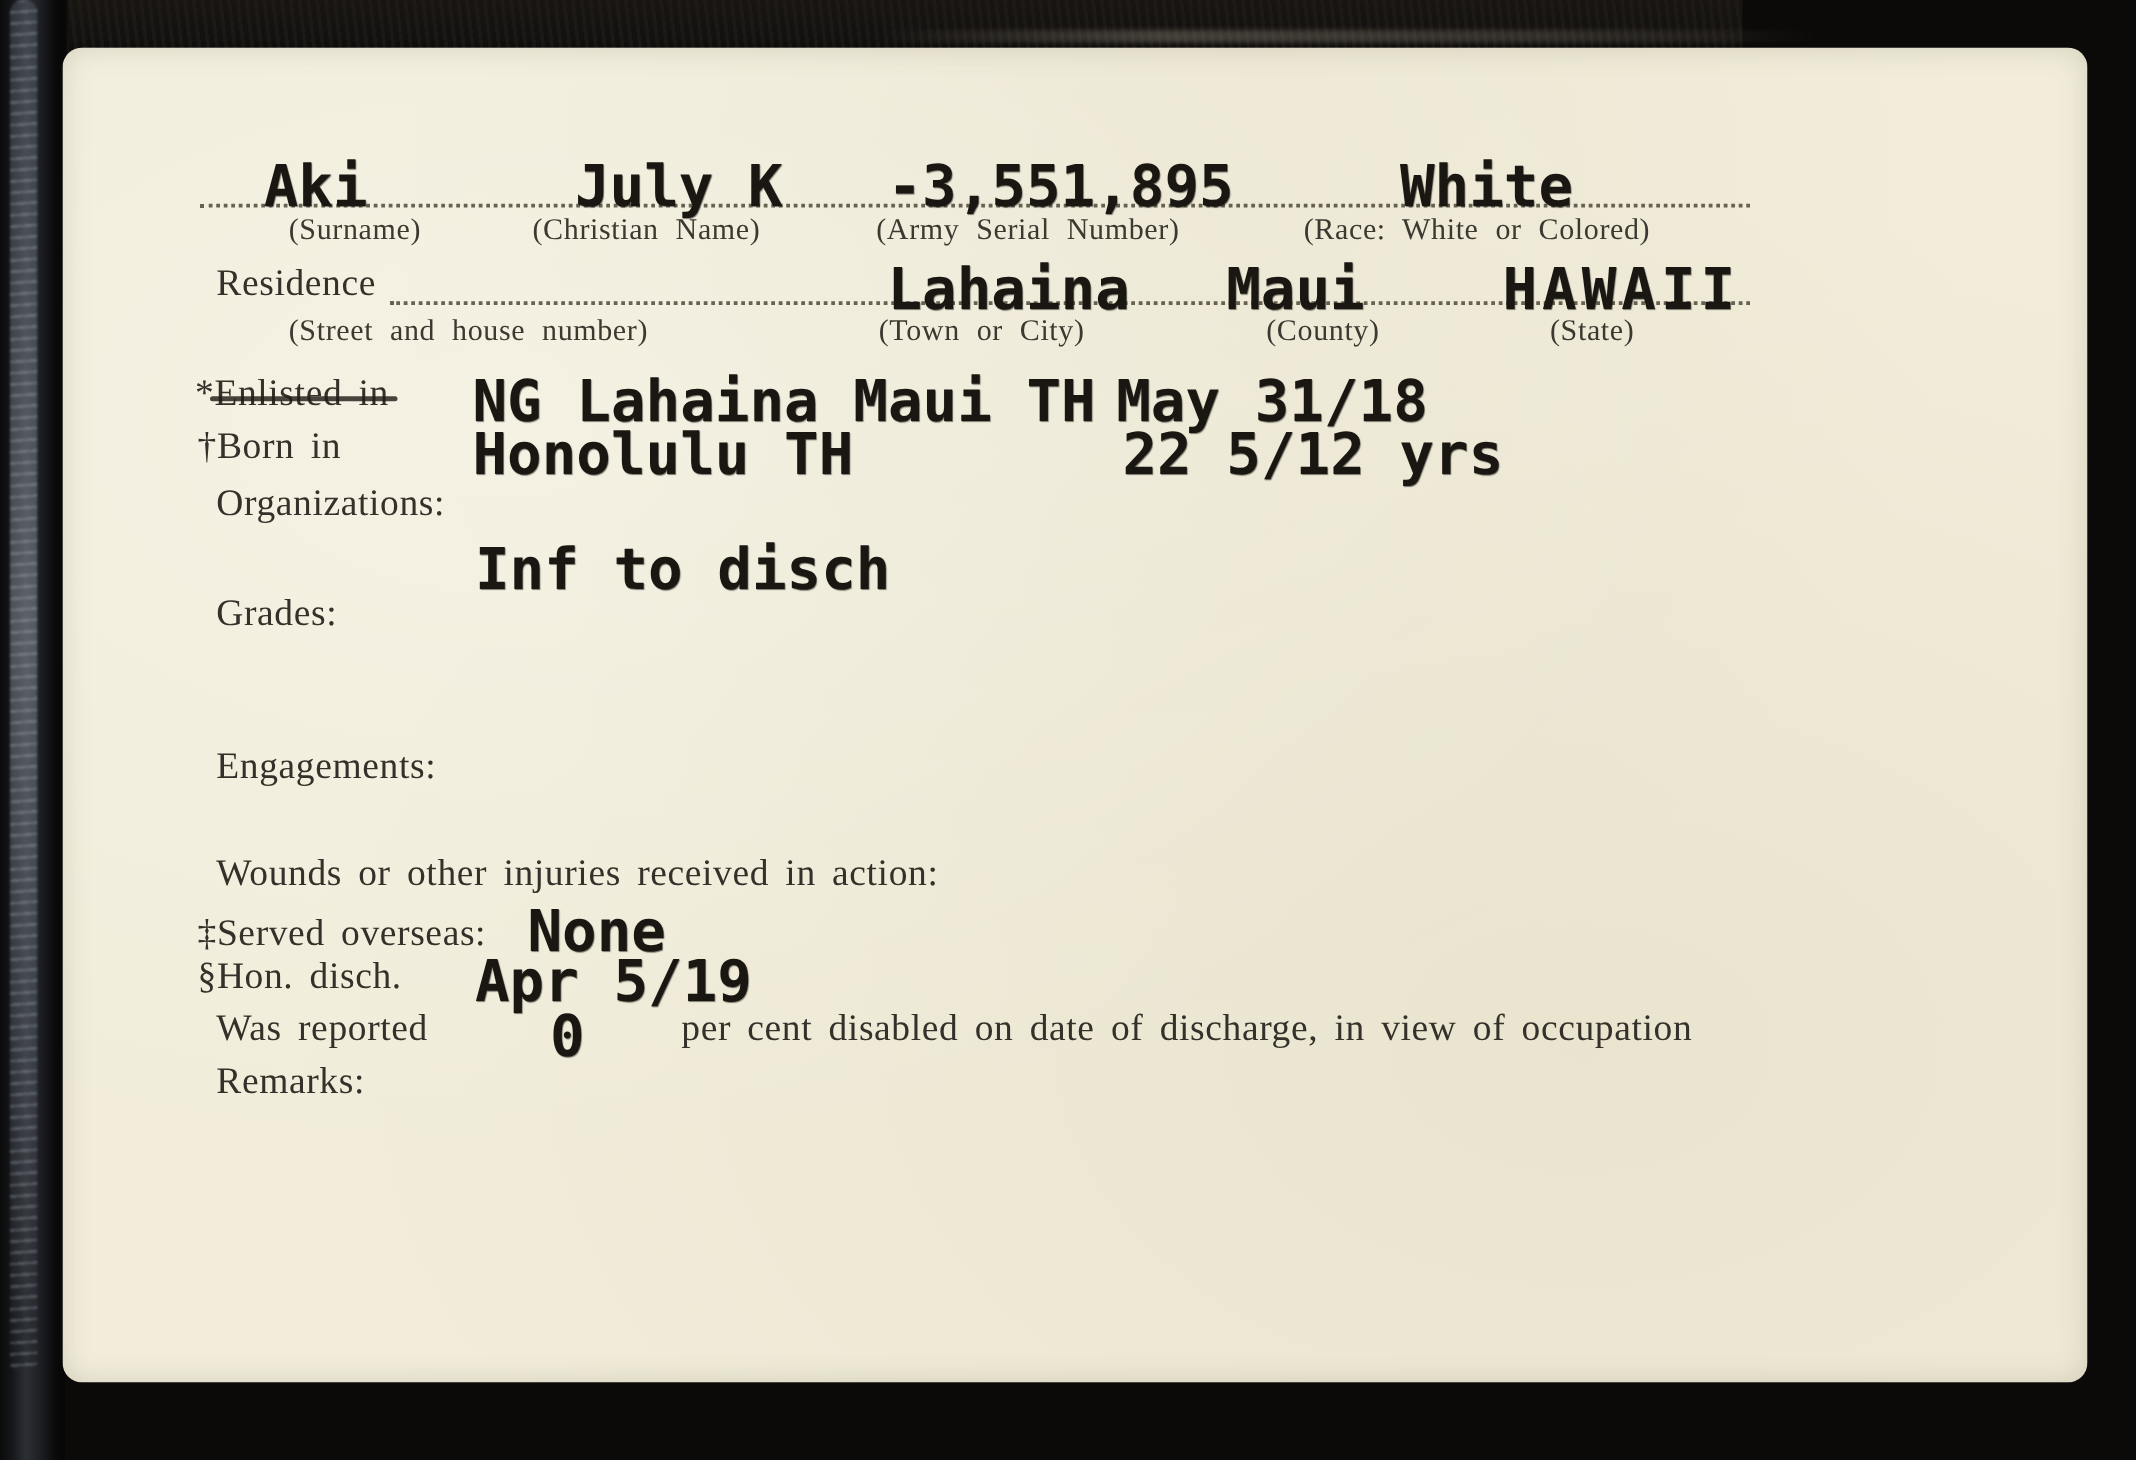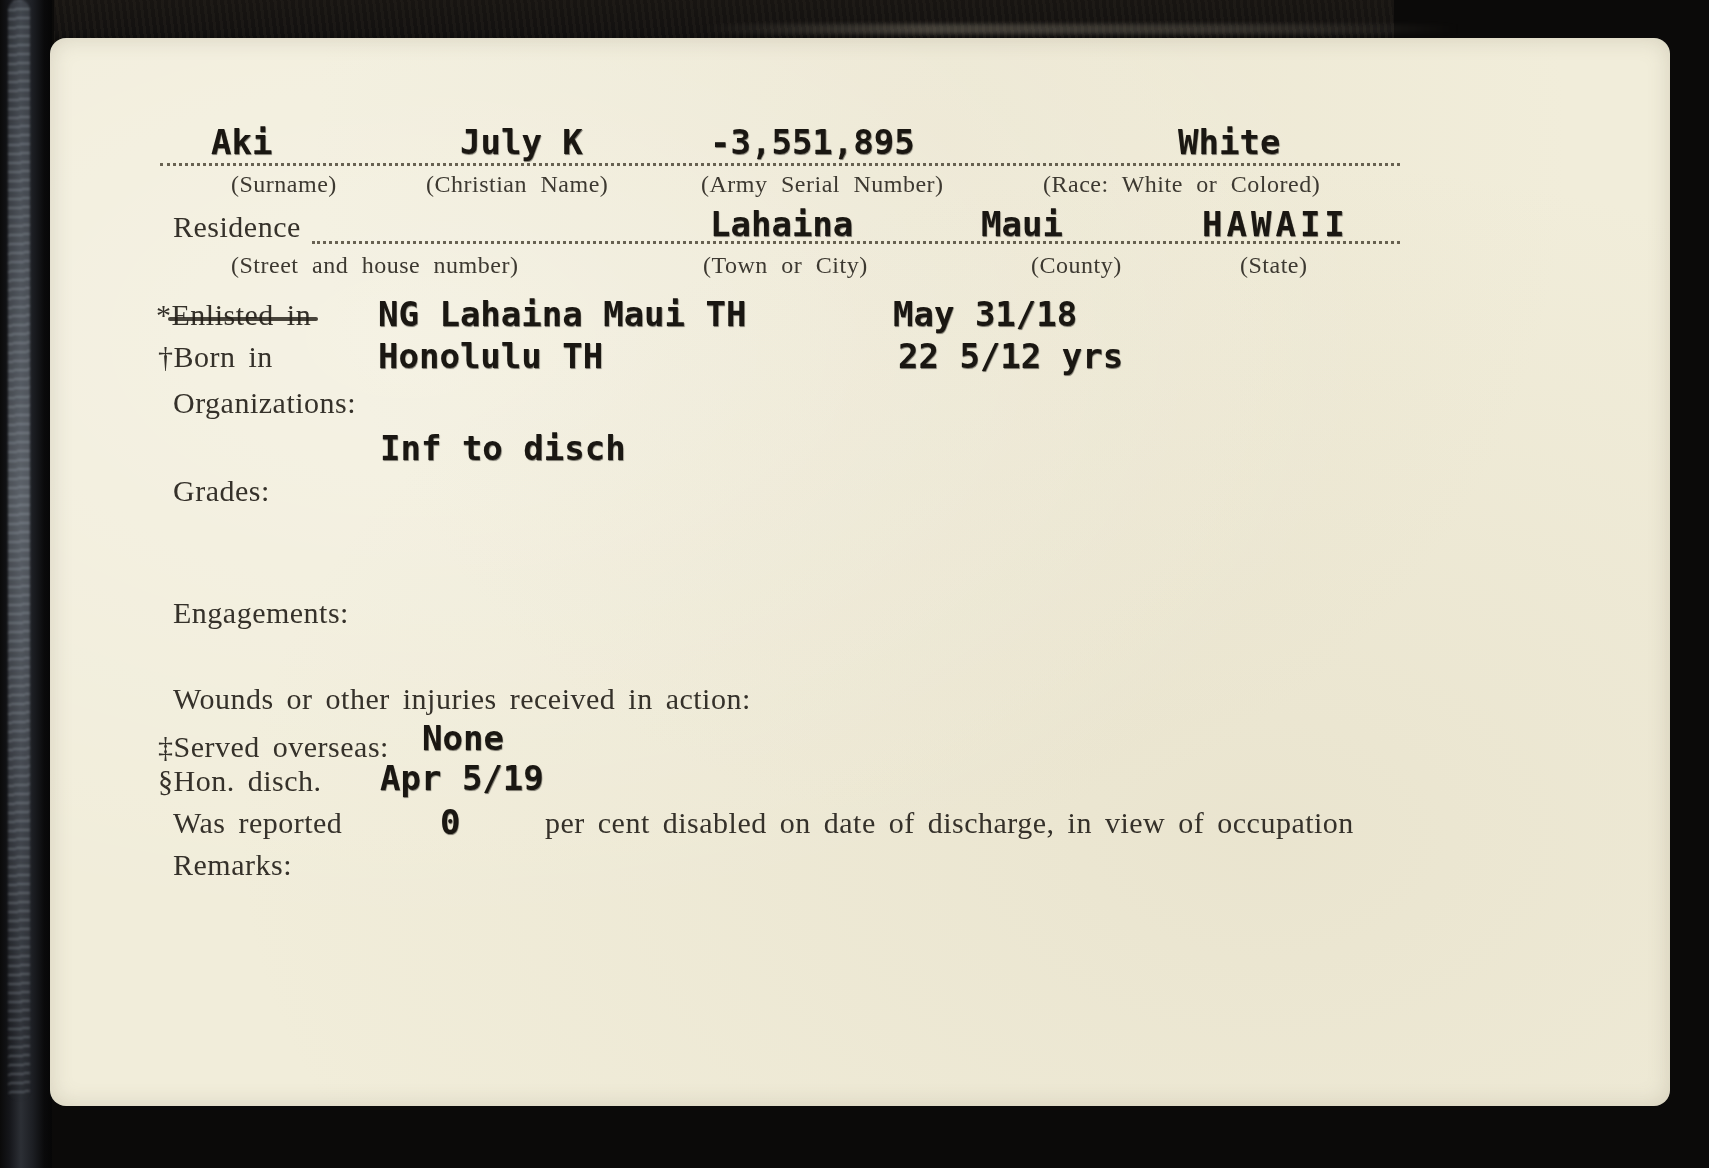--- a/index.html
+++ b/index.html
@@ -58,21 +58,21 @@
   .printed.small{
     font-size:24px;
     color:#3d3931;
     word-spacing:7px;
   }
   .typed{
     position:absolute;
     font-family:"DejaVu Sans Mono","Liberation Mono", monospace;
     font-weight:700;
     color:#1a1712;
-    font-size:34px;
+    font-size:46px;
     white-space:nowrap;
     text-shadow:0.6px 0.8px 0.8px rgba(26,23,18,0.55);
   }
   .typed.caps{letter-spacing:4px;}
   .dotted-rule{
     position:absolute;height:0;
     border-bottom:3px dotted rgba(64,58,42,0.78);
   }
   .strike-line{
     position:absolute;
@@ -91,34 +91,34 @@
   <div class="spine">
     <div class="spine-streak"></div>
   </div>
 
   <div class="card">
 
     <div class="dotted-rule" style="left:110px;top:125px;width:1240px;"></div>
     <div class="typed" style="left:161px;top:84px;">Aki</div>
     <div class="typed" style="left:410px;top:84px;">July K</div>
     <div class="typed" style="left:660px;top:84px;">-3,551,895</div>
-    <div class="typed" style="left:1128px;top:84px;">White</div>
+    <div class="typed" style="left:1070px;top:84px;">White</div>
     <div class="printed small" style="left:181px;top:133px;">(Surname)</div>
     <div class="printed small" style="left:376px;top:133px;">(Christian Name)</div>
     <div class="printed small" style="left:651px;top:133px;">(Army Serial Number)</div>
     <div class="printed small" style="left:993px;top:133px;">(Race: White or Colored)</div>
 
     <div class="printed" style="left:123px;top:172px;">Residence</div>
     <div class="dotted-rule" style="left:262px;top:203px;width:1088px;"></div>
     <div class="typed" style="left:660px;top:166px;">Lahaina</div>
     <div class="typed" style="left:931px;top:166px;">Maui</div>
     <div class="typed caps" style="left:1152px;top:166px;">HAWAII</div>
     <div class="printed small" style="left:181px;top:214px;">(Street and house number)</div>
     <div class="printed small" style="left:653px;top:214px;font-family:Liberation Serif, serif;">(Town or City)</div>
-    <div class="printed small" style="left:963px;top:214px;margin-left:18px;">(County)</div>
+    <div class="printed small" style="left:963px;top:214px;">(County)</div>
     <div class="printed small" style="left:1190px;top:214px;">(State)</div>
 
     <div class="printed" style="left:106px;top:260px;"><span>*</span><span>Enlisted</span> <span>in</span></div>
     <div class="strike-line" style="left:118px;top:279px;width:150px;"></div>
     <div class="typed" style="left:328px;top:256px;">NG Lahaina Maui TH</div>
     <div class="typed" style="left:843px;top:256px;">May 31/18</div>
 
     <div class="printed" style="left:108px;top:302px;"><span>†</span><span>Born in</span></div>
     <div class="typed" style="left:328px;top:298px;">Honolulu TH</div>
     <div class="typed" style="left:848px;top:298px;">22 5/12 yrs</div>

